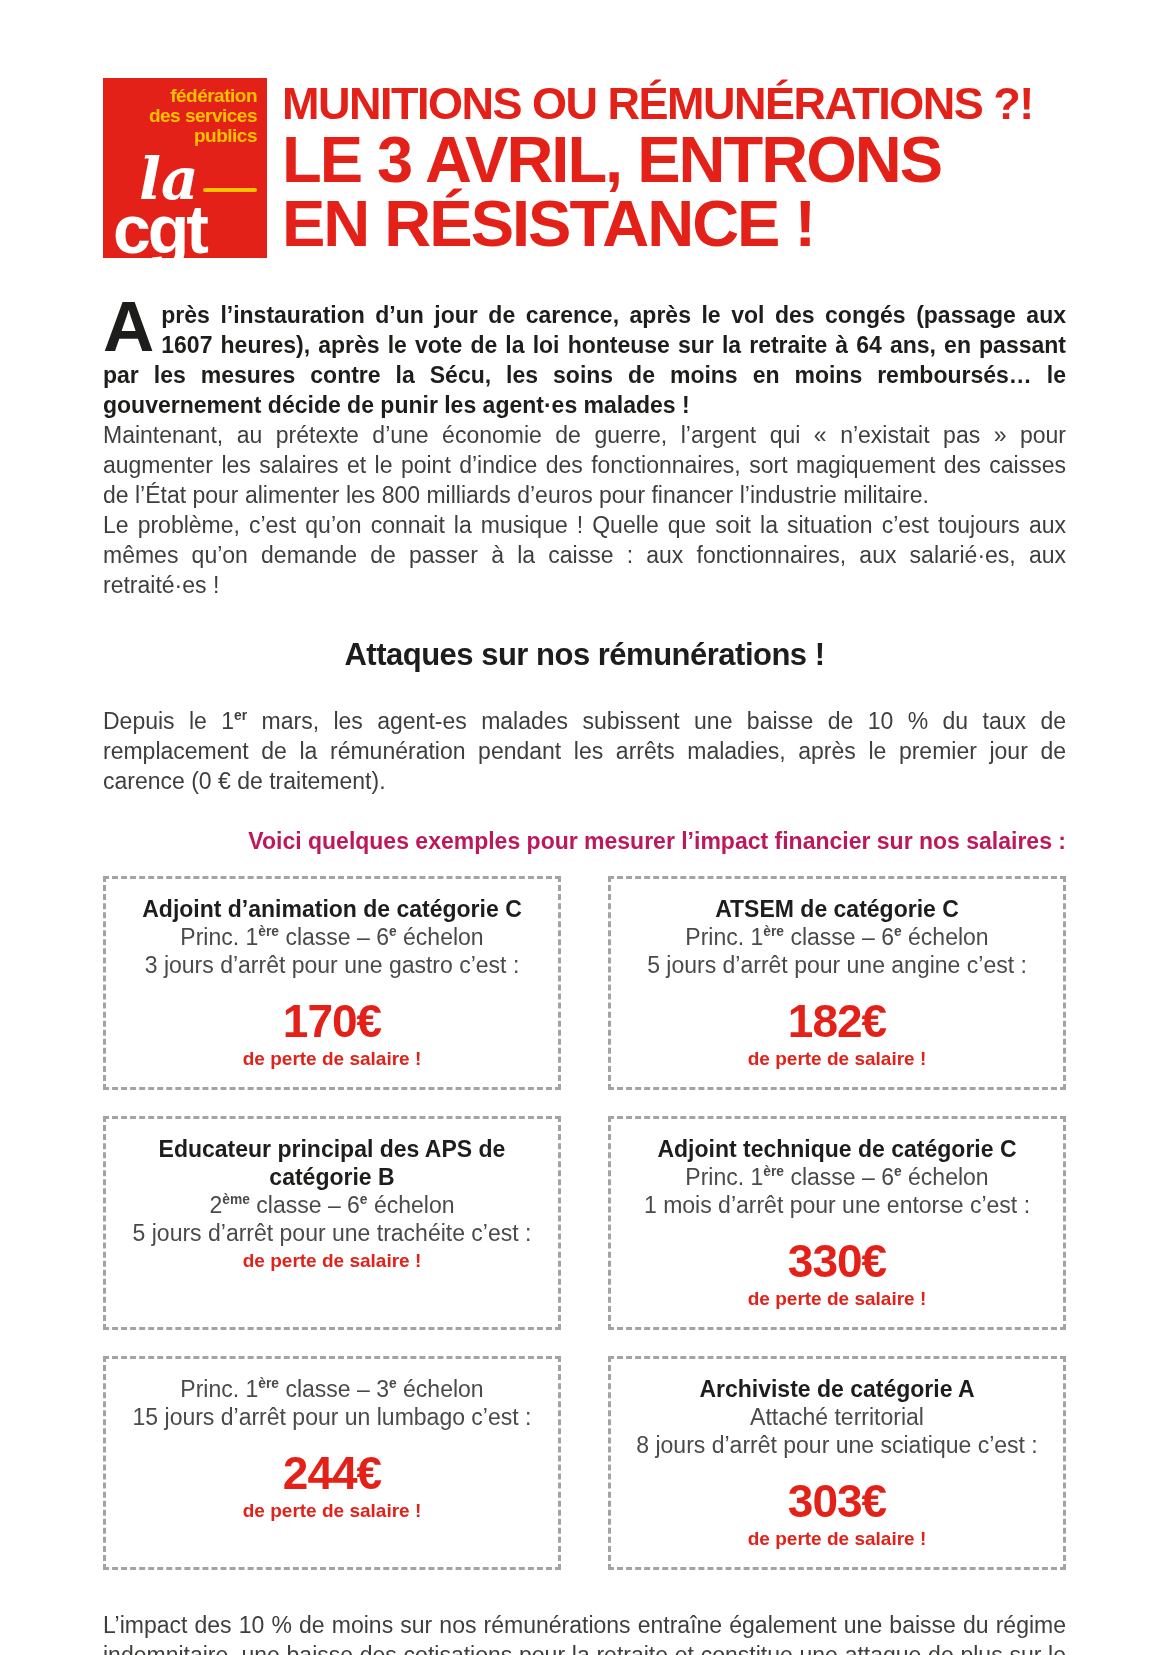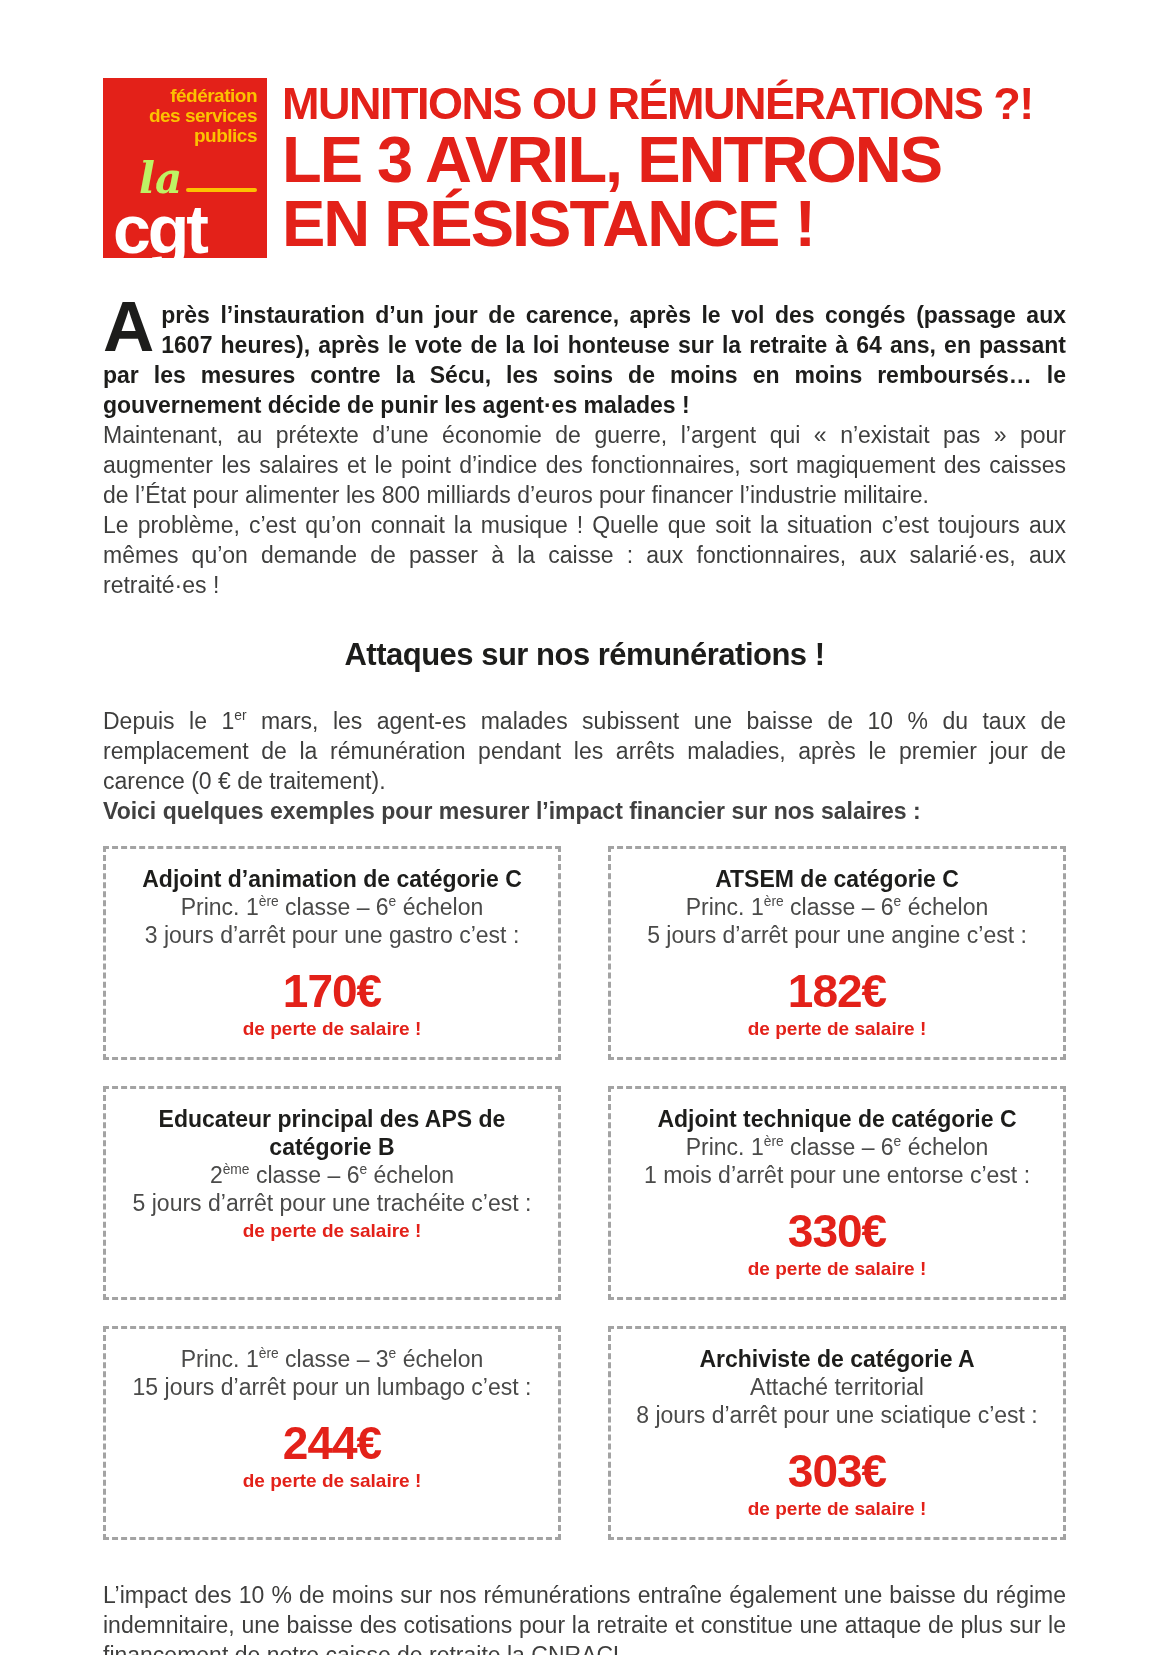--- a/index.html
+++ b/index.html
@@ -20,21 +20,21 @@
   }
   .logo-fed {
     text-align: right; color: #fcc200; font-weight: 700;
     font-size: 19px; line-height: 20px; letter-spacing: -0.5px;
   }
   .logo-la {
     display: flex; align-items: flex-end; margin-top: 14px; height: 46px;
   }
   .logo-la .la-word {
     font-family: "DejaVu Serif", serif; font-style: italic; font-weight: 700;
-    color: #bef264; font-size: 42px; line-height: 38px; margin-left: 26px;
+    color: #ffffff; font-size: 58px; line-height: 38px; margin-left: 26px;
   }
   .logo-la .la-tail { flex: 1 1 auto; height: 4px; background: #fcc200; margin: 0 0 6px 4px; border-radius: 2px; }
   .logo-cgt {
     color: #ffffff; font-weight: 900; font-size: 68px; line-height: 58px;
     letter-spacing: -3px; margin-top: 2px;
   }
   .headline { margin-left: 15px; padding-top: 2px; color: #e32119; }
   .headline-kicker {
     font-size: 45px; line-height: 48px; font-weight: 900; letter-spacing: -1.5px;
     white-space: nowrap;
@@ -46,28 +46,28 @@
 
   
   .intro { margin-top: 42px; }
   p { margin: 0; font-size: 23px; line-height: 30px; text-align: justify; }
   .p-bold { font-weight: 700; color: #1d1d1b; }
   .p-reg { font-weight: 400; color: #3e3e3d; }
   .dropcap {
     float: left; font-weight: 800; font-size: 71px; line-height: 54px;
     padding-right: 7px; color: #1d1d1b;
   }
-  sup { font-size: 60%; line-height: 0; vertical-align: super; }
+  sup { font-size: 60%; line-height: 0; vertical-align: super; font-weight: bold; }
 
   .section-heading {
     margin: 38px 0 0 0; text-align: center; font-size: 31px; line-height: 34px;
     font-weight: 800; color: #1d1d1b; letter-spacing: -0.5px;
   }
   .after-heading { margin-top: 34px; }
-  .examples-intro { font-weight: 700; color: #404040; text-align: left; }
+  .examples-intro { margin-top: 30px; font-weight: 700; color: #be185d; text-align: right; }
 
   
   .coupon-grid {
     margin-top: 20px;
     display: grid; grid-template-columns: 1fr 1fr; gap: 26px 47px;
   }
   .coupon {
     border: 3px dashed #a3a3a3; box-sizing: border-box;
     padding: 16px 8px 14px 8px; text-align: center;
   }

